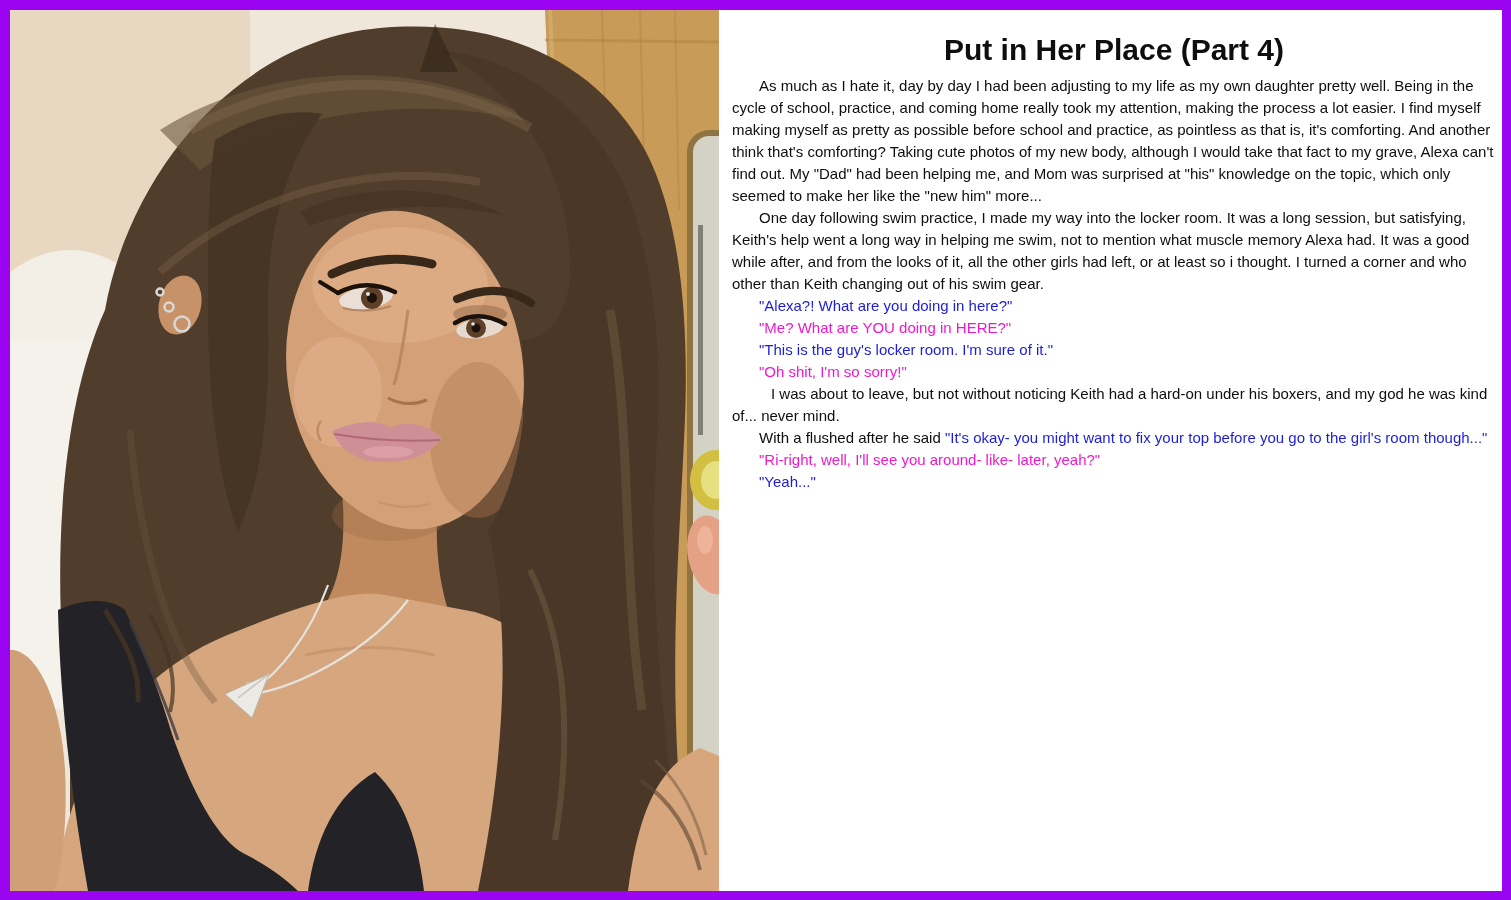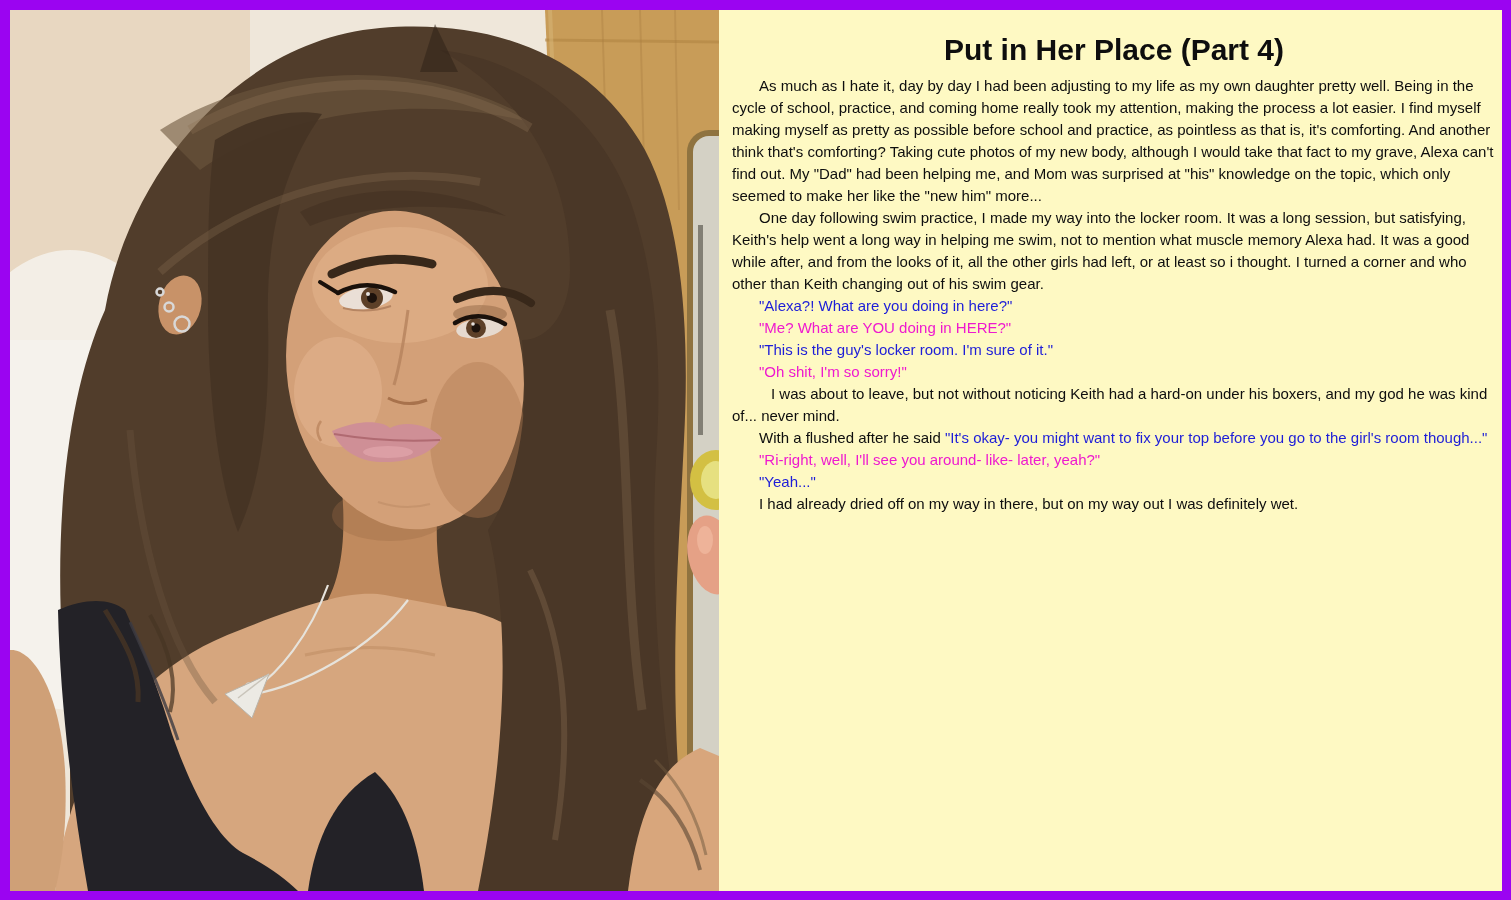--- a/index.html
+++ b/index.html
@@ -13,21 +13,21 @@
     padding:10px 9px 9px 10px;
     display:flex;
   }
   .photo{
     width:709px;height:881px;margin:0;flex:none;
     overflow:hidden;background:#efe7da;
   }
   .photo svg{display:block;width:709px;height:881px;}
   .panel{
     flex:1;height:881px;box-sizing:border-box;
-    background:#fef9c3;
+    background:#ffffff;
     padding:22px 6px 0 13px;
     overflow:hidden;
   }
   h1.title{
     margin:0 0 7px 0;text-align:center;
     font-size:30px;line-height:36px;font-weight:bold;color:#0e0e0e;
   }
   .para{
     margin:0;font-size:15px;line-height:22px;
     text-indent:27px;color:#0e0e0e;
@@ -186,17 +186,16 @@
         <p class="para"><span style="color: rgb(14, 14, 14);">As much as I hate it, day by day I had been adjusting to my life as my own daughter pretty well. Being in the cycle of school, practice, and coming home really took my attention, making the process a lot easier. I find myself making myself as pretty as possible before school and practice, as pointless as that is, it's comforting. And another think that's comforting? Taking cute photos of my new body, although I would take that fact to my grave, Alexa can't find out. My "Dad" had been helping me, and Mom was surprised at "his" knowledge on the topic, which only seemed to make her like the "new him" more...</span></p>
         <p class="para"><span style="color: rgb(14, 14, 14);">One day following swim practice, I made my way into the locker room. It was a long session, but satisfying, Keith's help went a long way in helping me swim, not to mention what muscle memory Alexa had. It was a good while after, and from the looks of it, all the other girls had left, or at least so i thought. I turned a corner and who other than Keith changing out of his swim gear.</span></p>
         <p class="para"><span style="color: rgb(29, 29, 216);">"Alexa?! What are you doing in here?"</span></p>
         <p class="para"><span style="color: rgb(238, 25, 207);">"Me? What are YOU doing in HERE?"</span></p>
         <p class="para"><span style="color: rgb(29, 29, 216);">"This is the guy's locker room. I'm sure of it."</span></p>
         <p class="para"><span style="color: rgb(238, 25, 207);">"Oh shit, I'm so sorry!"</span></p>
         <p class="para"><span style="color: rgb(14, 14, 14); margin-left: 12px;">I was about to leave, but not without noticing Keith had a hard-on under his boxers, and my god he was kind of... never mind.</span></p>
         <p class="para"><span style="color: rgb(14, 14, 14);">With a flushed after he said </span><span style="color: rgb(29, 29, 216);">"It's okay- you might want to fix your top before you go to the girl's room though..."</span></p>
         <p class="para"><span style="color: rgb(238, 25, 207);">"Ri-right, well, I'll see you around- like- later, yeah?"</span></p>
         <p class="para"><span style="color: rgb(29, 29, 216);">"Yeah..."</span></p>
-        <p class="para"><span style="color: rgb(14, 14, 14);">I had already dried off on my way in there, but on my way out I was definitely wet.</span></p>
       </div>
   </section>
 
 </div>
 
 </body></html>

